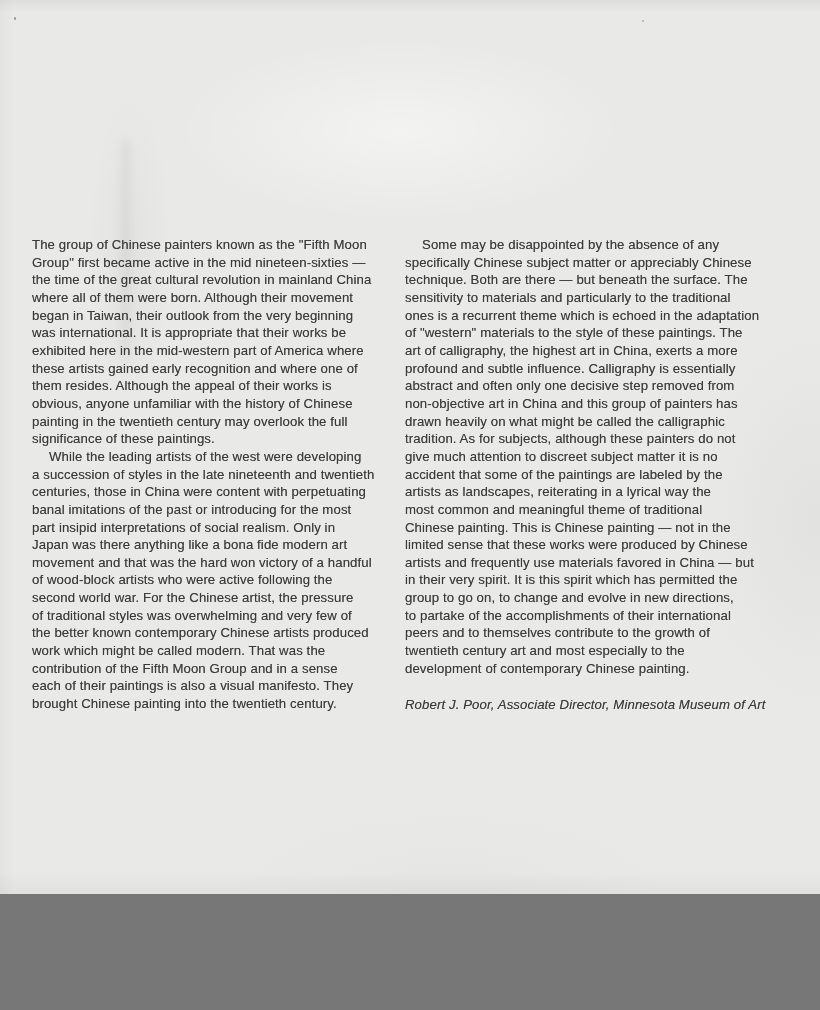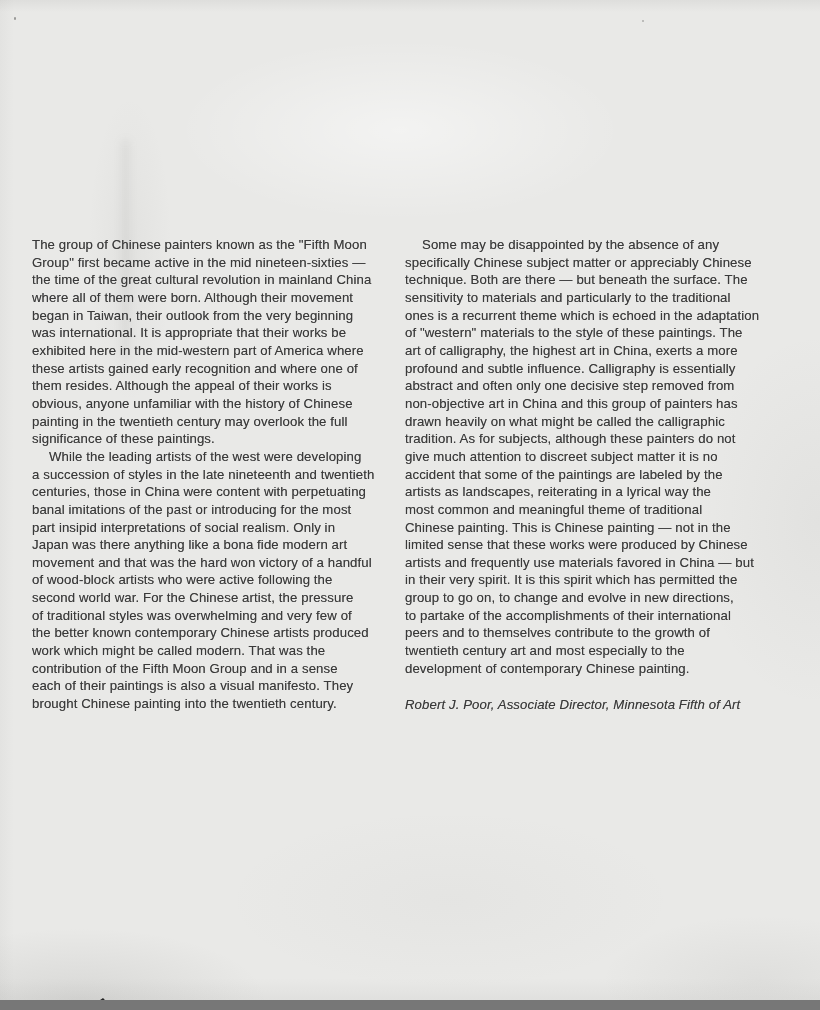--- a/index.html
+++ b/index.html
@@ -1,19 +1,19 @@
 <!DOCTYPE html>
 <html><head>
 <meta charset="utf-8">
 <style>
   html, body { margin: 0; padding: 0; background: #777; }
   .page {
     position: relative;
     width: 820px;
-    height: 1000px;
+    height: 894px;
     margin: 0 auto;
     overflow: hidden;
     background-color: #e9e9e7;
     background-image:
       radial-gradient(ellipse 320px 130px at 400px 130px, rgba(255,255,255,0.45), rgba(255,255,255,0) 70%),
       radial-gradient(ellipse 260px 100px at 80px 1000px, rgba(90,90,88,0.12), rgba(90,90,88,0) 72%),
       radial-gradient(ellipse 60px 220px at 130px 250px, rgba(110,110,108,0.06), rgba(110,110,108,0) 70%),
       radial-gradient(ellipse 170px 260px at 818px 520px, rgba(110,110,108,0.06), rgba(110,110,108,0) 72%),
       radial-gradient(ellipse 300px 120px at 450px 900px, rgba(120,120,118,0.04), rgba(120,120,118,0) 75%),
       radial-gradient(ellipse 220px 90px at 760px 980px, rgba(100,100,98,0.08), rgba(100,100,98,0) 72%),
@@ -114,20 +114,20 @@
 most common and meaningful theme of traditional
 Chinese painting. This is Chinese painting — not in the
 limited sense that these works were produced by Chinese
 artists and frequently use materials favored in China — but
 in their very spirit. It is this spirit which has permitted the
 group to go on, to change and evolve in new directions,
 to partake of the accomplishments of their international
 peers and to themselves contribute to the growth of
 twentieth century art and most especially to the
 development of contemporary Chinese painting.</p>
-    <p class="byline">Robert J. Poor, Associate Director, Minnesota Fifth of Art</p>
+    <p class="byline">Robert J. Poor, Associate Director, Minnesota Museum of Art</p>
   </div>
 
   <div class="speck speck-a"></div>
   <div class="speck speck-b"></div>
   <div class="speck speck-dark"></div>
 
 </div>
 
 </body></html>

